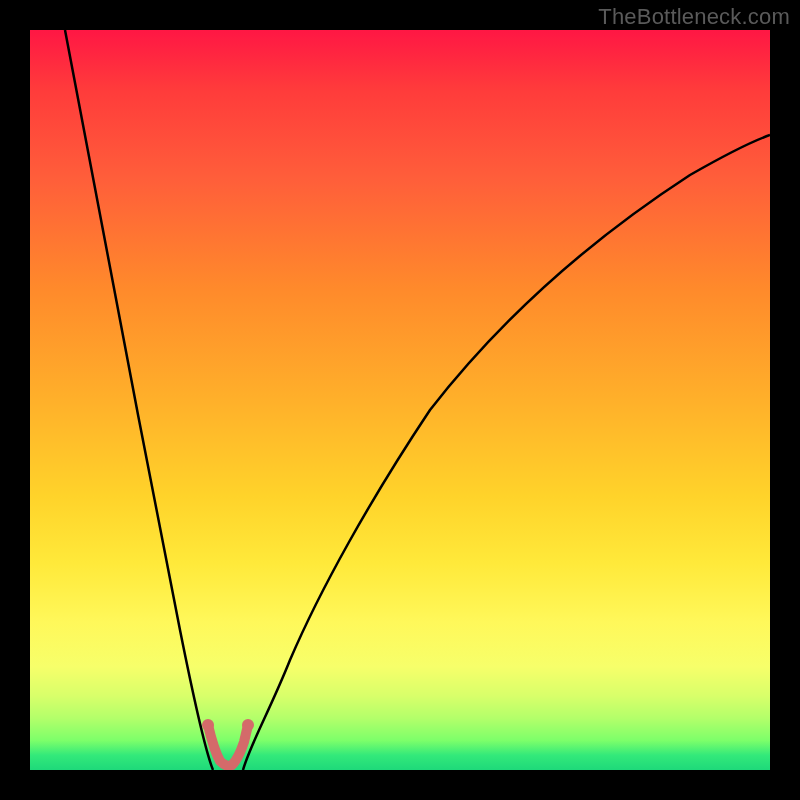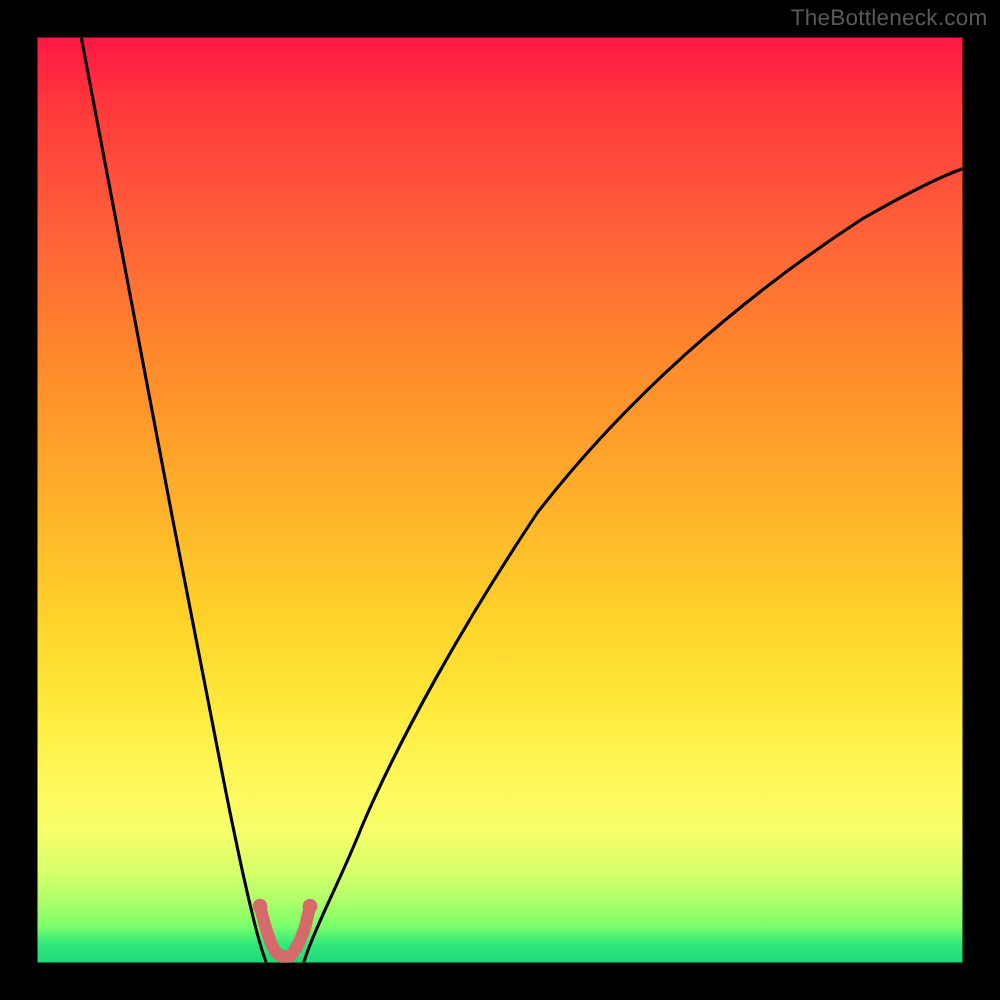--- a/index.html
+++ b/index.html
@@ -32,21 +32,21 @@
       #7dff6a 96%,
       #33e97a 98%,
       #1ed97a 100%
     );
   }
   .watermark {
     position: absolute;
     top: 4px;
     right: 10px;
     color: #5a5a5a;
-    font-size: 18px;
+    font-size: 22px;
     font-weight: 500;
     letter-spacing: 0.2px;
     z-index: 10;
     pointer-events: none;
   }
   svg.curve {
     position: absolute;
     left: 0;
     top: 0;
     width: 740px;

